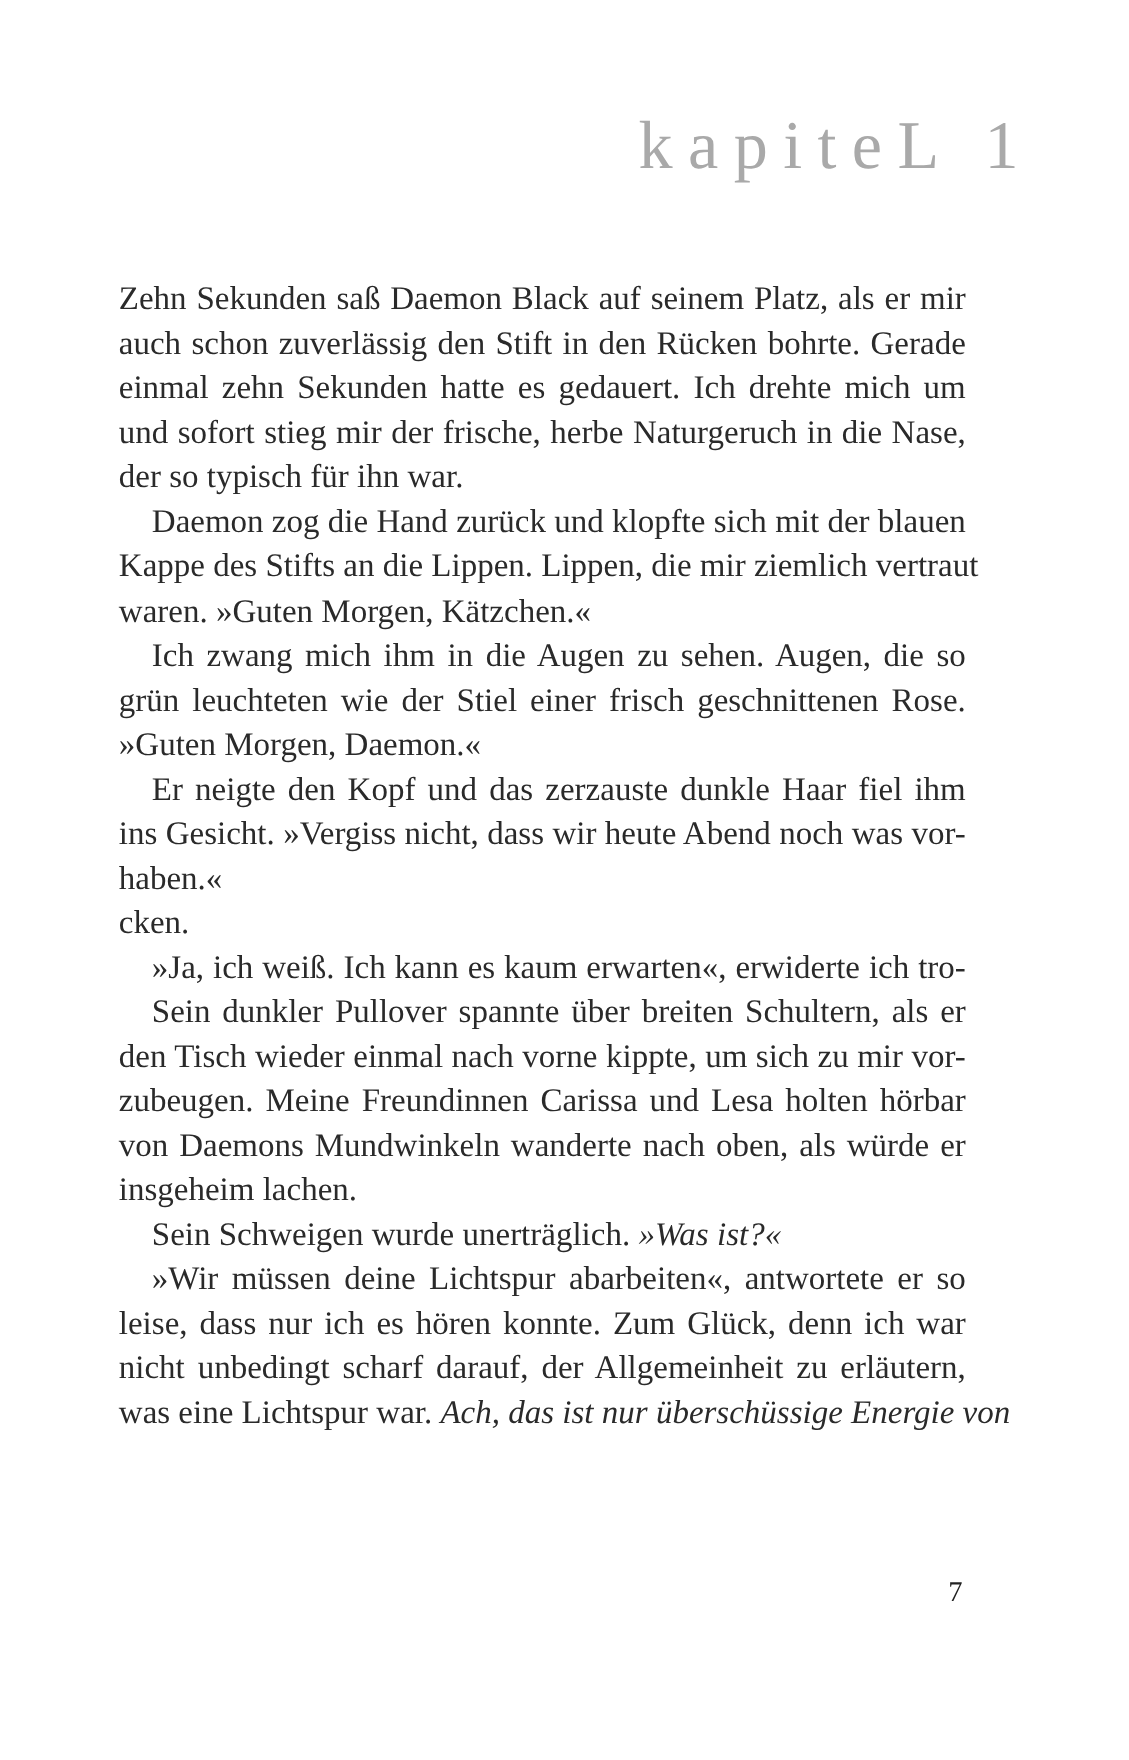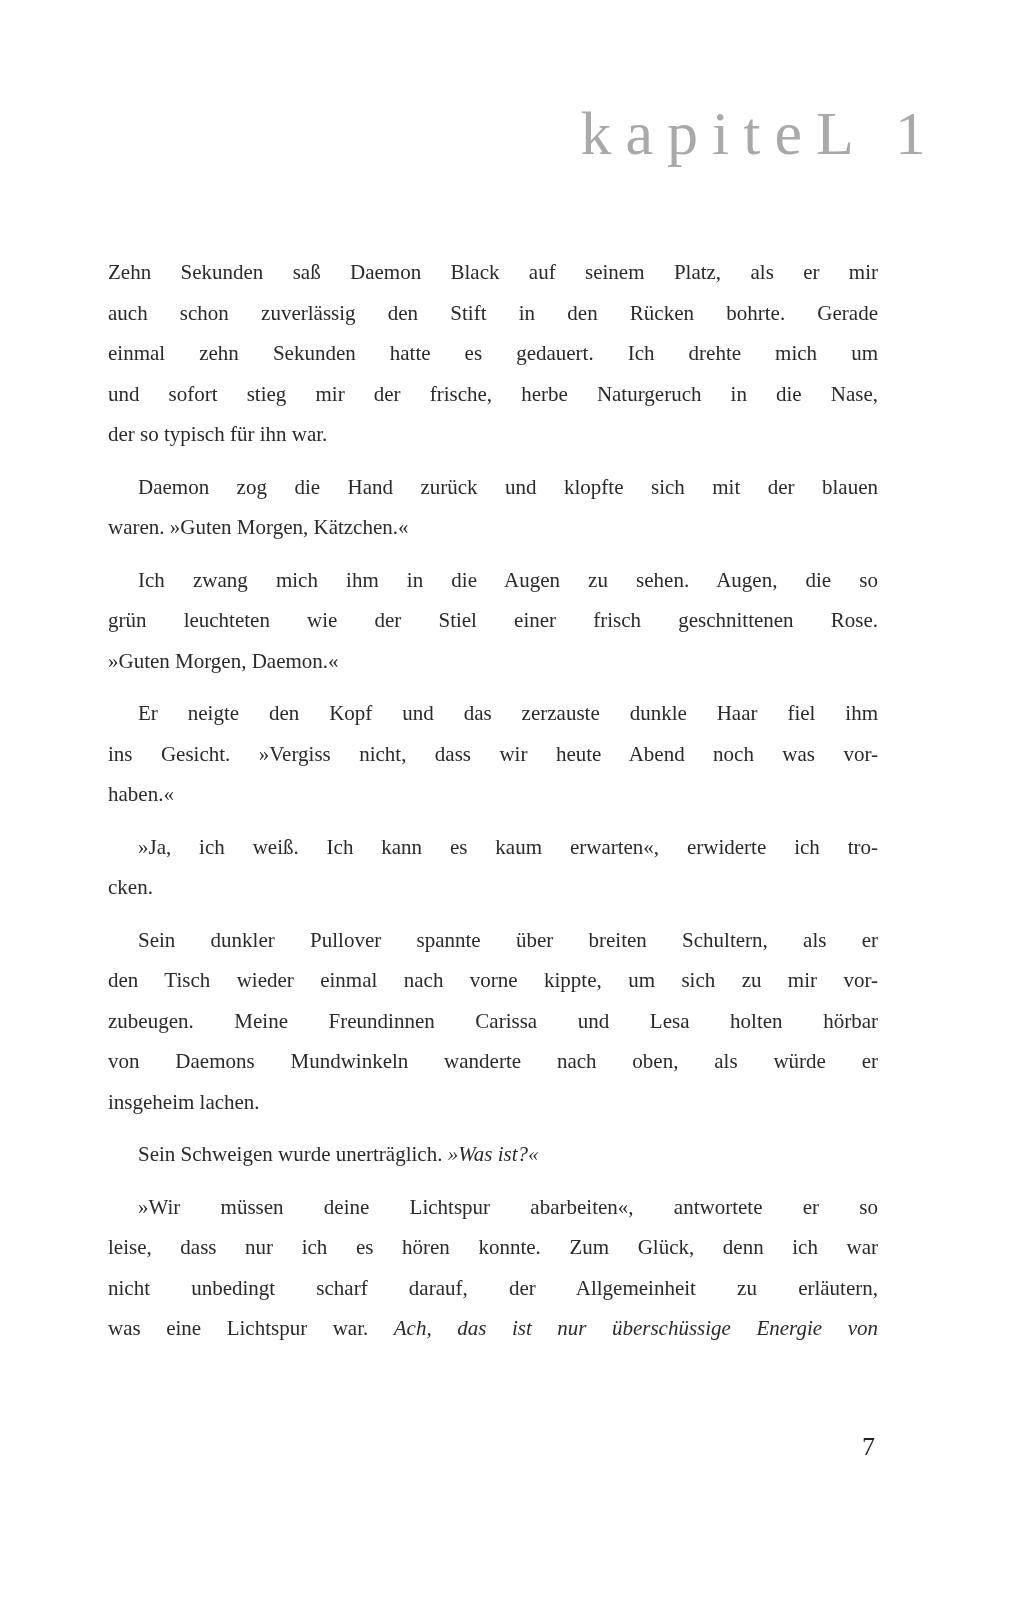--- a/index.html
+++ b/index.html
@@ -29,32 +29,31 @@
     }
     .body-text {
       position: absolute;
       left: 108px;
       top: 252px;
       width: 770px;
     }
     .line {
       height: 40.5px;
       line-height: 40.5px;
-      font-size: 21px;
+      font-size: 30px;
       white-space: nowrap;
       text-align: justify;
       text-align-last: justify;
       overflow: visible;
     }
     .line.last {
       text-align-last: left;
     }
     .line.indent {
       padding-left: 30px;
-      margin-top: 12px;
     }
     .line .it {
       font-style: italic;
     }
     .page-number {
       position: absolute;
       left: 862px;
       top: 1432px;
       font-size: 26px;
       color: #222;
@@ -65,29 +64,30 @@
 
 <div class="chapter-title">kapiteL 1</div>
 
 <div class="body-text">
   <div class="line"><span>Zehn Sekunden saß Daemon Black auf seinem Platz, als er mir</span></div>
   <div class="line"><span>auch schon zuverlässig den Stift in den Rücken bohrte. Gerade</span></div>
   <div class="line"><span>einmal zehn Sekunden hatte es gedauert. Ich drehte mich um</span></div>
   <div class="line"><span>und sofort stieg mir der frische, herbe Naturgeruch in die Nase,</span></div>
   <div class="line last"><span>der so typisch für ihn war.</span></div>
   <div class="line indent"><span>Daemon zog die Hand zurück und klopfte sich mit der blauen</span></div>
+  <div class="line"><span>Kappe des Stifts an die Lippen. Lippen, die mir ziemlich vertraut</span></div>
   <div class="line last"><span>waren. »Guten Morgen, Kätzchen.«</span></div>
   <div class="line indent"><span>Ich zwang mich ihm in die Augen zu sehen. Augen, die so</span></div>
   <div class="line"><span>grün leuchteten wie der Stiel einer frisch geschnittenen Rose.</span></div>
   <div class="line last"><span>»Guten Morgen, Daemon.«</span></div>
   <div class="line indent"><span>Er neigte den Kopf und das zerzauste dunkle Haar fiel ihm</span></div>
   <div class="line"><span>ins Gesicht. »Vergiss nicht, dass wir heute Abend noch was vor-</span></div>
   <div class="line last"><span>haben.«</span></div>
+  <div class="line last"><span>cken.</span></div>
   <div class="line indent"><span>»Ja, ich weiß. Ich kann es kaum erwarten«, erwiderte ich tro-</span></div>
-  <div class="line last"><span>cken.</span></div>
   <div class="line indent"><span>Sein dunkler Pullover spannte über breiten Schultern, als er</span></div>
   <div class="line"><span>den Tisch wieder einmal nach vorne kippte, um sich zu mir vor-</span></div>
   <div class="line"><span>zubeugen. Meine Freundinnen Carissa und Lesa holten hörbar</span></div>
   <div class="line"><span>von Daemons Mundwinkeln wanderte nach oben, als würde er</span></div>
   <div class="line last"><span>insgeheim lachen.</span></div>
   <div class="line indent last"><span>Sein Schweigen wurde unerträglich. </span><span class="it">»Was ist?«</span></div>
   <div class="line indent"><span>»Wir müssen deine Lichtspur abarbeiten«, antwortete er so</span></div>
   <div class="line"><span>leise, dass nur ich es hören konnte. Zum Glück, denn ich war</span></div>
   <div class="line"><span>nicht unbedingt scharf darauf, der Allgemeinheit zu erläutern,</span></div>
   <div class="line"><span>was eine Lichtspur war. </span><span class="it">Ach, das ist nur überschüssige Energie von</span></div>

